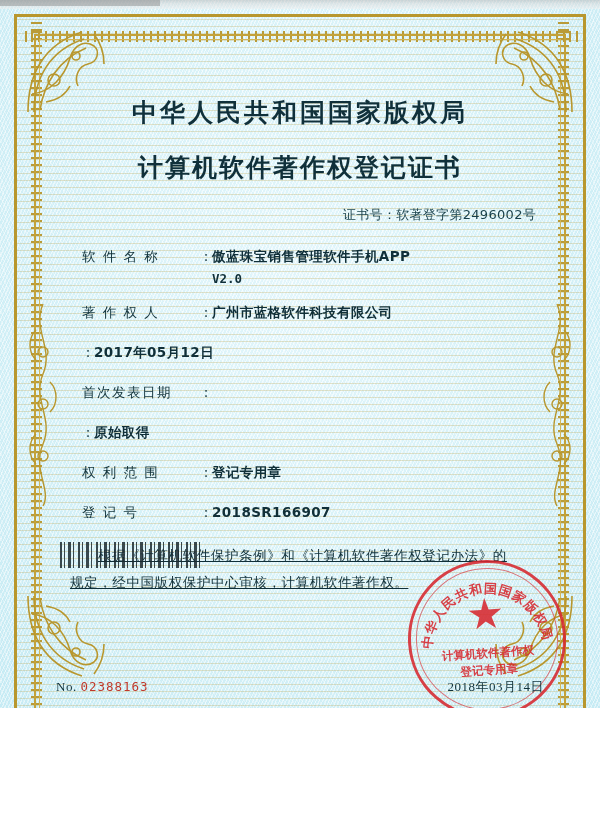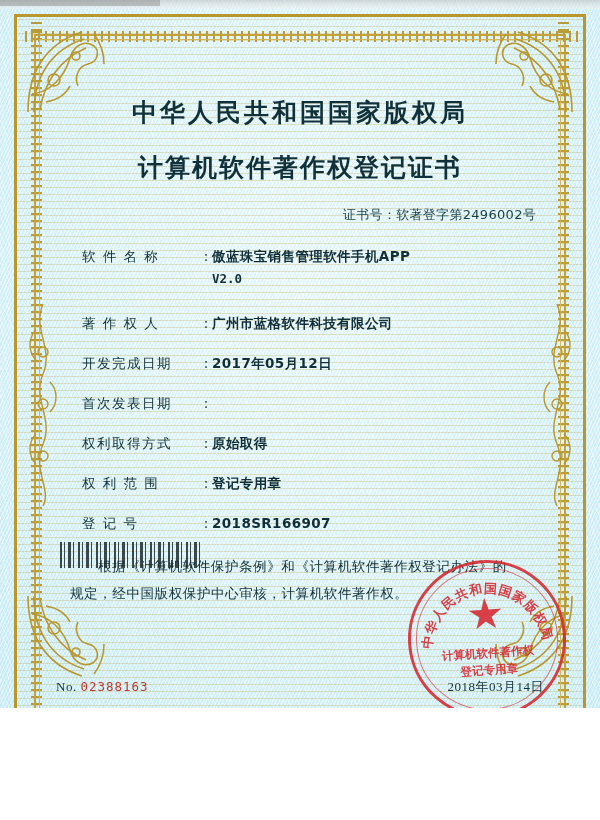--- a/index.html
+++ b/index.html
@@ -183,32 +183,32 @@
     letter-spacing: .4px;
   }
   .field-value .value-line2 {
     display: block;
     font-family: "DejaVu Sans Mono", "Liberation Mono", monospace;
     font-size: 12.5px;
     font-weight: bold;
     letter-spacing: 0;
     margin-top: 2px;
   }
-  .field-row.tight { margin-bottom: 25px; }
+  .field-row.tight { margin-bottom: 14px; }
   .field-row.spaced-top { margin-top: 10px; }
 
   .statement {
     margin-top: 16px;
     padding: 0 8px 0 18px;
     font-size: 13.5px;
     line-height: 2.0;
     color: #102f38;
     letter-spacing: .6px;
   }
-  .statement p { margin: 0; }
+  .statement p { margin: 0; text-decoration: underline; }
   .statement .indent { text-indent: 28px; }
 
   
   .barcode {
     position: absolute;
     left: 60px;
     top: 542px;
     width: 142px;
     height: 26px;
     background-image:
@@ -405,32 +405,30 @@
         </span>
       </div>
 
       <div class="field-row spaced-top">
         <span class="field-label">著 作 权 人</span>
         <span class="field-colon">:</span>
         <span class="field-value">广州市蓝格软件科技有限公司</span>
       </div>
 
       <div class="field-row spaced-top">
-        <span class="field-label">开发完成日期</span>
         <span class="field-colon">:</span>
         <span class="field-value">2017年05月12日</span>
       </div>
 
       <div class="field-row">
         <span class="field-label">首次发表日期</span>
         <span class="field-colon">:</span>
       </div>
 
       <div class="field-row">
-        <span class="field-label">权利取得方式</span>
         <span class="field-colon">:</span>
         <span class="field-value">原始取得</span>
       </div>
 
       <div class="field-row">
         <span class="field-label">权 利 范 围</span>
         <span class="field-colon">:</span>
         <span class="field-value">登记专用章</span>
       </div>
 

